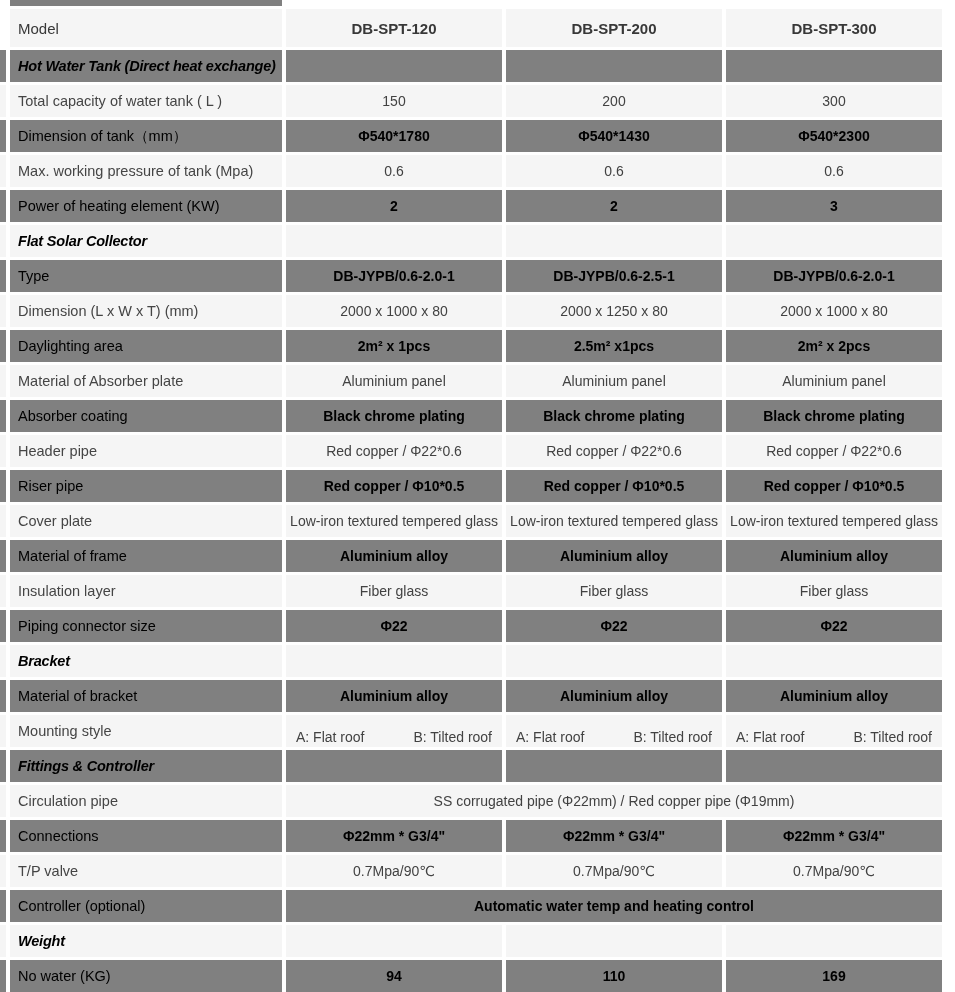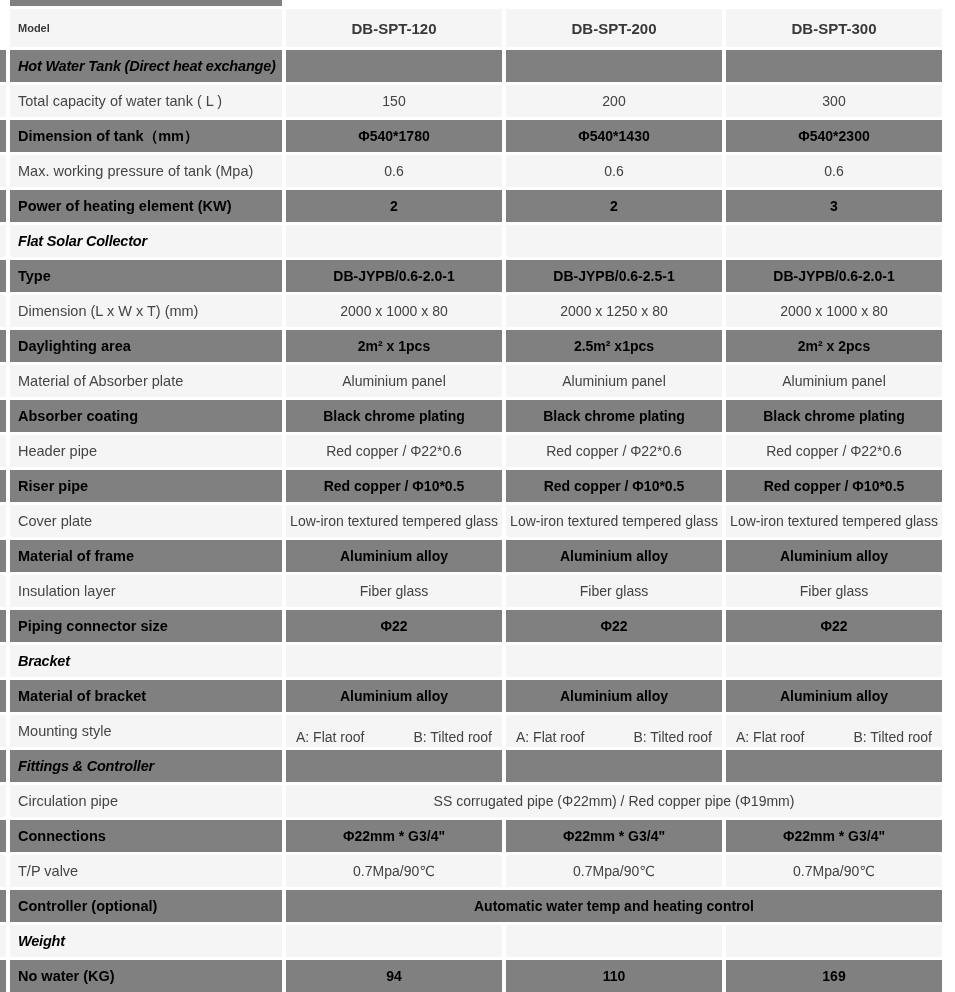--- a/index.html
+++ b/index.html
@@ -16,25 +16,25 @@
   td{height:30px;vertical-align:middle;overflow:visible;}
   
   tr.light td{background:#f5f5f5;}
   tr.dark  td{background:#808080;}
   td.clear{background:transparent !important;}
   
   tr.strip td{height:4px;background:transparent;}
   tr.strip td.bar{background:#808080;}
   
   tr.header td{background:#f5f5f5;height:36px;}
-  tr.header .lbl{font-weight:bold;color:#383838;font-size:11px;}
+  tr.header .lbl{font-weight:normal;color:#383838;font-size:15px;}
   tr.header .val{font-weight:bold;color:#383838;font-size:15px;}
   
   .lbl{text-align:left;padding-left:8px;font-size:14.5px;color:#454545;white-space:nowrap;}
-  tr.dark .lbl{color:#000;font-weight:bold;}
+  tr.dark .lbl{color:#000;font-weight:normal;}
   
   tr.section .lbl{font-weight:bold;font-style:italic;color:#000;font-size:14.5px;letter-spacing:-0.2px;}
   
   .val{text-align:center;font-size:14px;color:#424242;white-space:nowrap;padding:0;}
   tr.dark .val{color:#000;font-weight:bold;}
   
   .optwrap{display:flex;justify-content:space-between;padding:0 10px;font-size:14px;color:#424242;}
   .optwrap span{white-space:nowrap;margin-top:12px;}
 </style>
 </head>

